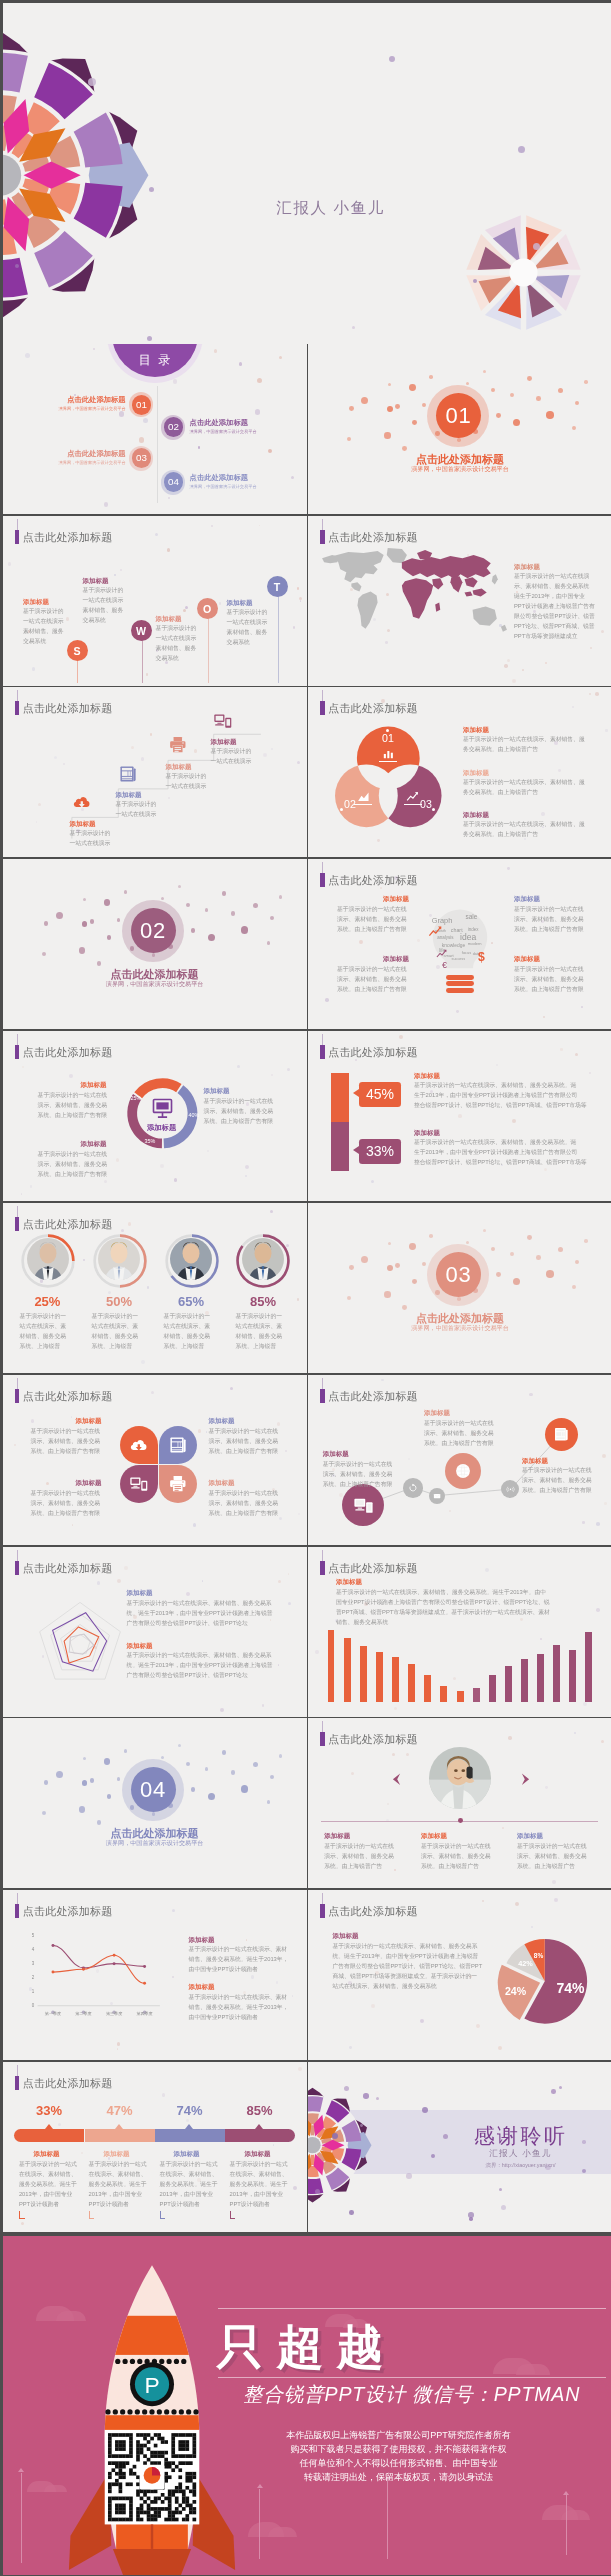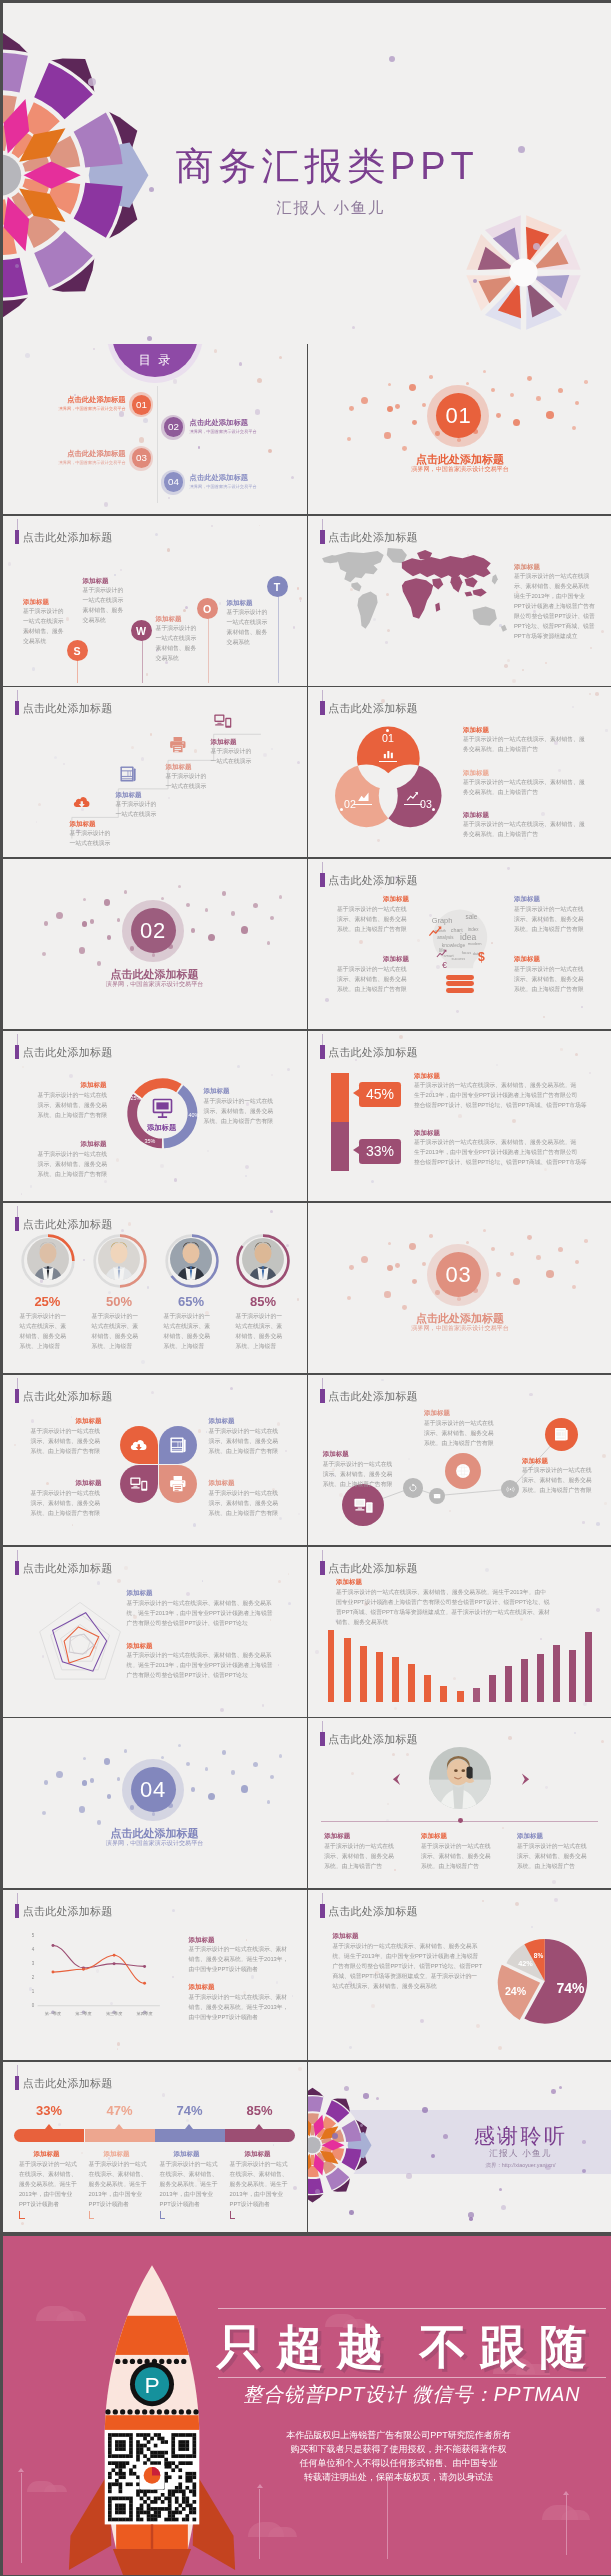--- a/index.html
+++ b/index.html
@@ -110,21 +110,20 @@
       <i class="dot" style="left:146px;top:184px;width:5px;height:5px;background:#a68dbd;opacity:0.71"></i>
       <i class="dot" style="left:351px;top:204px;width:7.8px;height:7.8px;background:#c9b7d2;opacity:0.62"></i>
       <i class="dot" style="left:144px;top:333px;width:5.5px;height:5.5px;background:#a68dbd;opacity:0.71"></i>
       <i class="dot" style="left:386px;top:53px;width:6.4px;height:6.4px;background:#a68dbd;opacity:0.68"></i>
       <i class="dot" style="left:12.3px;top:261px;width:4.1px;height:4.1px;background:#a68dbd;opacity:0.52"></i>
       <i class="dot" style="left:470px;top:276px;width:4.6px;height:4.6px;background:#a68dbd;opacity:0.82"></i>
       <i class="dot" style="left:530px;top:240px;width:7.8px;height:7.8px;background:#c9b7d2;opacity:0.83"></i>
       <i class="dot" style="left:349px;top:323px;width:3.9px;height:3.9px;background:#c9b7d2;opacity:0.54"></i>
       <i class="dot" style="left:85px;top:75px;width:8px;height:8px;background:#c9b7d2;opacity:0.85"></i>
       <i class="dot" style="left:515px;top:143px;width:7.3px;height:7.3px;background:#a68dbd;opacity:0.66"></i>
-      <div style="position:absolute;left:173px;top:144px;font-size:38px;color:#7b3f8f;letter-spacing:4.9px;white-space:nowrap;line-height:1">商务汇报类PPT</div>
       <div style="position:absolute;left:171px;top:196px;width:314px;text-align:center;font-size:15.5px;color:#8f7b9b;letter-spacing:1.6px;white-space:nowrap;line-height:1.1">汇报人  小鱼儿</div>
     </div>
 <div class="slide" style="left:1.6px;top:343px;width:304px;height:170px;background:#f1f0ef">
       <i class="dot" style="left:136px;top:93px;width:5.5px;height:5.5px;background:#e0b0a4;opacity:0.50"></i>
       <i class="dot" style="left:254px;top:34px;width:5.1px;height:5.1px;background:#e0b0a4;opacity:0.60"></i>
       <i class="dot" style="left:236px;top:18.4px;width:3.2px;height:3.2px;background:#b49ac4;opacity:0.55"></i>
       <i class="dot" style="left:265px;top:105px;width:4.3px;height:4.3px;background:#e0b0a4;opacity:0.78"></i>
       <i class="dot" style="left:195px;top:102px;width:2.6px;height:2.6px;background:#b49ac4;opacity:0.71"></i>
       <i class="dot" style="left:22px;top:9px;width:5.4px;height:5.4px;background:#bcb6d6;opacity:0.27"></i>
       <i class="dot" style="left:140px;top:74px;width:5.2px;height:5.2px;background:#bcb6d6;opacity:0.38"></i>
@@ -1856,21 +1855,20 @@
           <circle cx="72.0" cy="399.1" r="1.5" fill="#f6cfdf"></circle>
           <circle cx="81.1" cy="399.1" r="1.5" fill="#f6cfdf"></circle>
           <circle cx="90.3" cy="399.1" r="1.5" fill="#f6cfdf"></circle>
           <circle cx="99.4" cy="399.1" r="1.5" fill="#f6cfdf"></circle>
           <circle cx="108.6" cy="399.1" r="1.5" fill="#f6cfdf"></circle>
           <circle cx="117.7" cy="399.1" r="1.5" fill="#f6cfdf"></circle>
           <circle cx="126.9" cy="399.1" r="1.5" fill="#f6cfdf"></circle>
         </svg>
       </div>
       <div style="position:absolute;left:214px;top:87px;font-size:47px;font-weight:bold;color:#fff;letter-spacing:13px;line-height:1;text-shadow:3.3px 3.3px 0 rgba(150,70,105,.55)">只超越</div>
-      <div style="position:absolute;left:417px;top:87px;font-size:47px;font-weight:bold;color:#fff;letter-spacing:13px;line-height:1;text-shadow:3.3px 3.3px 0 rgba(150,70,105,.55)">不跟随</div>
       <div style="position:absolute;left:215px;top:72px;width:388px;height:1.3px;background:#e3adc2"></div>
       <div style="position:absolute;left:215px;top:141px;width:388px;height:1.3px;background:#e3adc2"></div>
       <div style="position:absolute;left:214px;top:145px;width:390px;text-align:center;font-size:19.6px;color:#fff;font-style:italic;letter-spacing:0.8px">整合锐普PPT设计 微信号：PPTMAN</div>
       <div style="position:absolute;left:204px;top:193px;width:384px;text-align:center;font-size:9px;color:#fff;line-height:1.5">本作品版权归上海锐普广告有限公司PPT研究院作者所有</div>
       <div style="position:absolute;left:204px;top:207px;width:384px;text-align:center;font-size:9px;color:#fff;line-height:1.5">购买和下载者只是获得了使用授权，并不能获得著作权</div>
       <div style="position:absolute;left:204px;top:221px;width:384px;text-align:center;font-size:9px;color:#fff;line-height:1.5">任何单位和个人不得以任何形式销售、由中国专业</div>
       <div style="position:absolute;left:204px;top:235px;width:384px;text-align:center;font-size:9px;color:#fff;line-height:1.5">转载请注明出处，保留本版权页，请勿以身试法</div>
     </div>
 </div>
 

